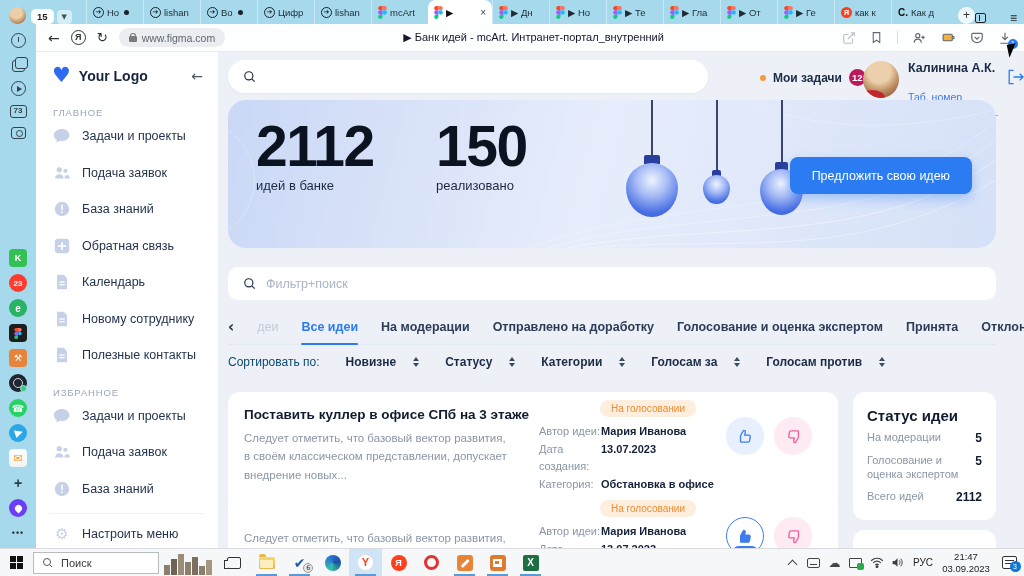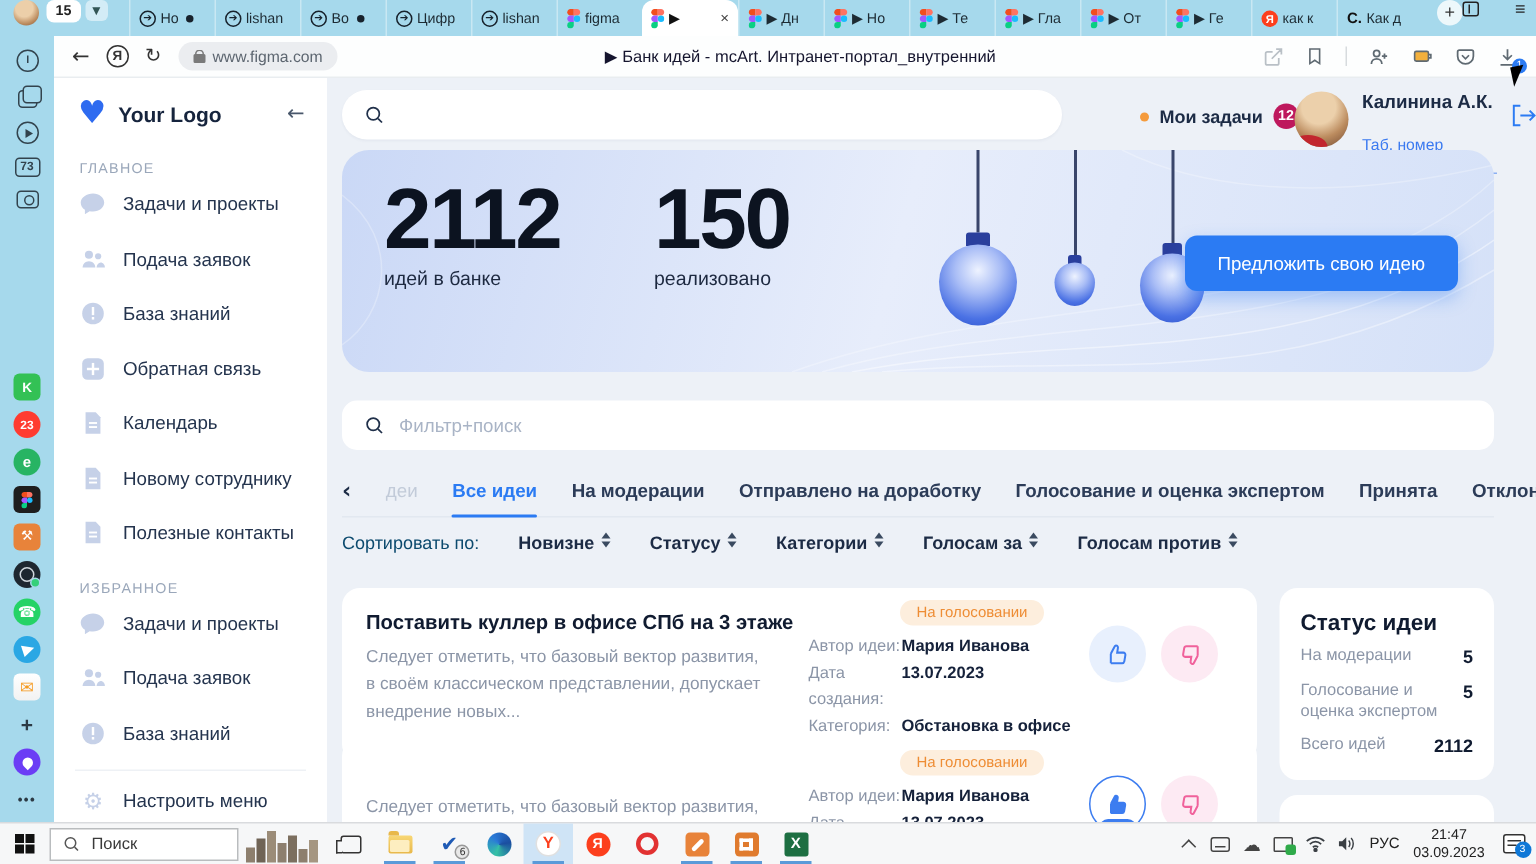--- a/index.html
+++ b/index.html
@@ -2,21 +2,21 @@
 <html><head>
 <meta charset="utf-8">
 <style>
 *{margin:0;padding:0;box-sizing:border-box}
 html,body{width:1024px;height:576px}
 .screen{position:relative;width:1024px;height:576px;font-family:"Liberation Sans",sans-serif;background:#edf1f7;overflow:hidden}
 .dj{font-family:"DejaVu Sans",sans-serif}
 svg{display:block}
 
 
-.tabstrip{position:absolute;top:0;left:0;right:0;height:24px;background:#a6d9ec;display:flex;align-items:flex-start;padding-left:4px}
+.tabstrip{position:absolute;top:0;left:0;right:0;height:24px;background:#a6d9ec;display:flex;align-items:flex-end;padding-left:4px}
 .tava{width:17px;height:17px;border-radius:50%;background:radial-gradient(circle at 42% 32%,#eccfa9 0 38%,#b9895c 70%,#7c4b33);margin:0 5px;flex:none}
 .tcount{background:#fff;border-radius:5px;font-size:9.5px;font-weight:bold;padding:2px 6px;color:#222}
 .tdrop{font-size:7px;color:#355;background:rgba(255,255,255,.5);border-radius:4px;padding:3px 5px;margin-left:3px}
 .tsep{width:1px;height:13px;background:rgba(0,0,0,.3);margin:0 7px}
 .btab{display:flex;align-items:center;gap:3px;width:57px;padding:0 6px;height:24px;font-size:9.5px;color:#1d2b33;white-space:nowrap;overflow:hidden;border-left:1px solid rgba(255,255,255,.4);flex:none}
 .btab:first-of-type{border-left:none}
 .btab.active{background:#fff;border-radius:8px 8px 0 0;width:64px;color:#111;border-left:none}
 .btab .cl{margin-left:auto;font-size:10px;color:#444}
 .dotb{width:5px;height:5px;border-radius:50%;background:#17222c;flex:none;margin-left:2px}
 .fav{flex:none;display:inline-flex;align-items:center;justify-content:center}
@@ -121,21 +121,21 @@
 
 .tabsrow{position:absolute;left:10px;top:258px;width:768px;height:35px;border-bottom:1px solid #e2e8f0;display:flex;align-items:center;gap:23px;font-size:12.5px;color:#20304a;white-space:nowrap}
 .chev{font-size:15px;color:#1c2b45;font-weight:bold;line-height:1}
 .parttab{color:#c2cbd9}
 .ctab{height:100%;display:flex;align-items:center;position:relative;font-weight:bold;color:#2c3c58}
 .ctab.active{color:#2b7bf3}
 .ctab.active::after{content:"";position:absolute;left:0;right:0;bottom:-1px;height:2.5px;background:#2b7bf3;border-radius:2px}
 
 .sortrow{position:absolute;left:10px;top:303px;display:flex;gap:26px;align-items:center;font-size:12px}
 .sortlab{color:#0c4a6e}
-.sortopt{color:#1c2b45;font-weight:bold;display:flex;gap:5px}
+.sortopt{color:#1c2b45;font-weight:bold;display:flex;align-items:center;gap:17px}
 .sarr{display:inline-flex;flex-direction:column;gap:2px}
 .sarr i{display:block;border-left:3.5px solid transparent;border-right:3.5px solid transparent}
 .sarr .u{border-bottom:4px solid #3a4a60}
 .sarr .d{border-top:4px solid #3a4a60}
 
 .card{position:absolute;left:10px;width:610px;height:116px;background:#fff;border-radius:12px}
 .card1{top:340px}.card2{top:440px}
 .ctitle{position:absolute;left:16px;top:15px;font-size:13.5px;font-weight:bold;color:#101b30}
 .cdesc{position:absolute;left:16px;top:37px;width:268px;font-size:11.5px;color:#8b95a7;line-height:1.6}
 .cbadge{position:absolute;left:372px;top:8px;background:#fdeedd;color:#ee8d35;font-size:10px;padding:3px 11px;border-radius:9px}
@@ -235,21 +235,21 @@
     <div class="btab">
         <span class="fav">
           <svg width="9" height="13" viewBox="0 0 38 57">
             <path fill="#f24e1e" d="M19 0H9.5C4.3 0 0 4.3 0 9.5S4.3 19 9.5 19H19V0z"></path>
             <path fill="#ff7262" d="M19 0h9.5C33.7 0 38 4.3 38 9.5S33.7 19 28.5 19H19V0z"></path>
             <path fill="#a259ff" d="M19 19H9.5C4.3 19 0 23.3 0 28.5S4.3 38 9.5 38H19V19z"></path>
             <path fill="#1abcfe" d="M38 28.5a9.5 9.5 0 11-19 0 9.5 9.5 0 0119 0z"></path>
             <path fill="#0acf83" d="M9.5 57c5.2 0 9.5-4.3 9.5-9.5V38H9.5a9.5 9.5 0 000 19z"></path>
           </svg>
         </span>
-        <span>figma</span>
+        <span>mcArt</span>
       </div>
     <div class="btab active">
         <span class="fav">
           <svg width="9" height="13" viewBox="0 0 38 57">
             <path fill="#f24e1e" d="M19 0H9.5C4.3 0 0 4.3 0 9.5S4.3 19 9.5 19H19V0z"></path>
             <path fill="#ff7262" d="M19 0h9.5C33.7 0 38 4.3 38 9.5S33.7 19 28.5 19H19V0z"></path>
             <path fill="#a259ff" d="M19 19H9.5C4.3 19 0 23.3 0 28.5S4.3 38 9.5 38H19V19z"></path>
             <path fill="#1abcfe" d="M38 28.5a9.5 9.5 0 11-19 0 9.5 9.5 0 0119 0z"></path>
             <path fill="#0acf83" d="M9.5 57c5.2 0 9.5-4.3 9.5-9.5V38H9.5a9.5 9.5 0 000 19z"></path>
           </svg>

